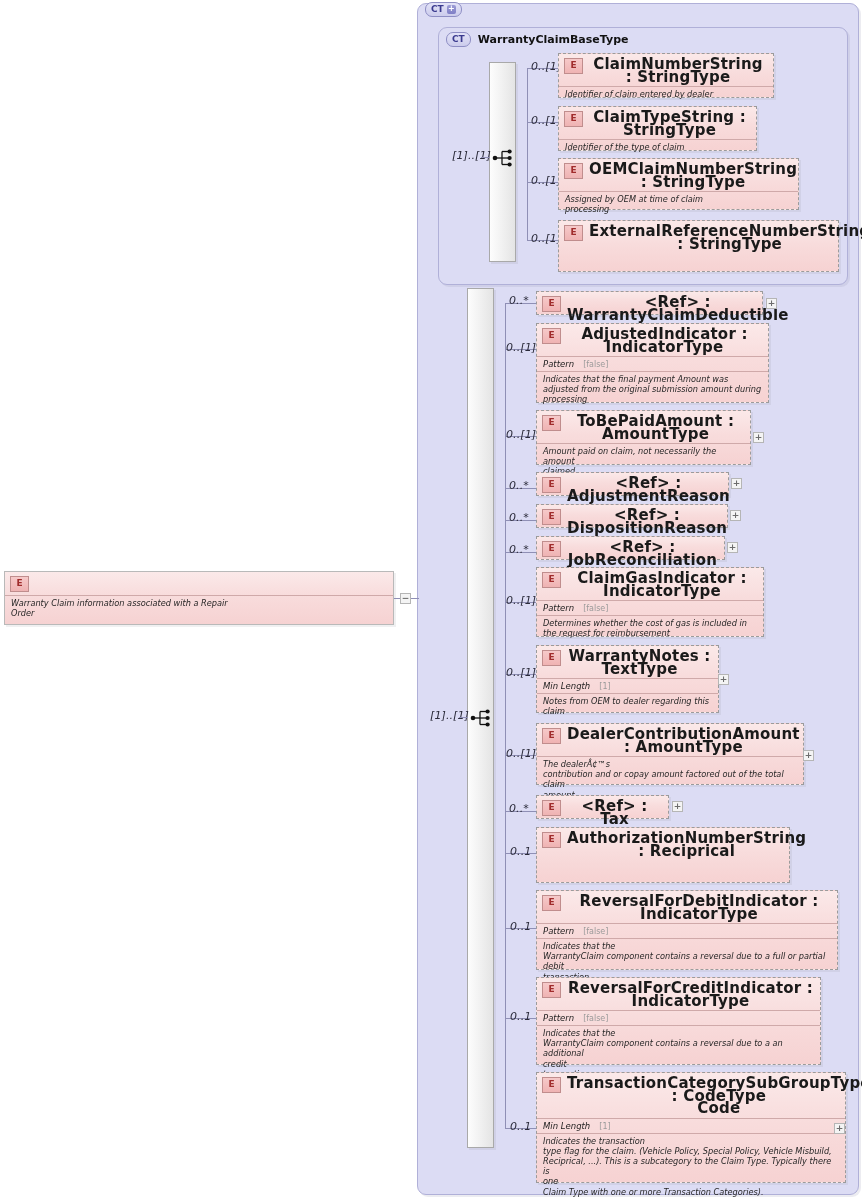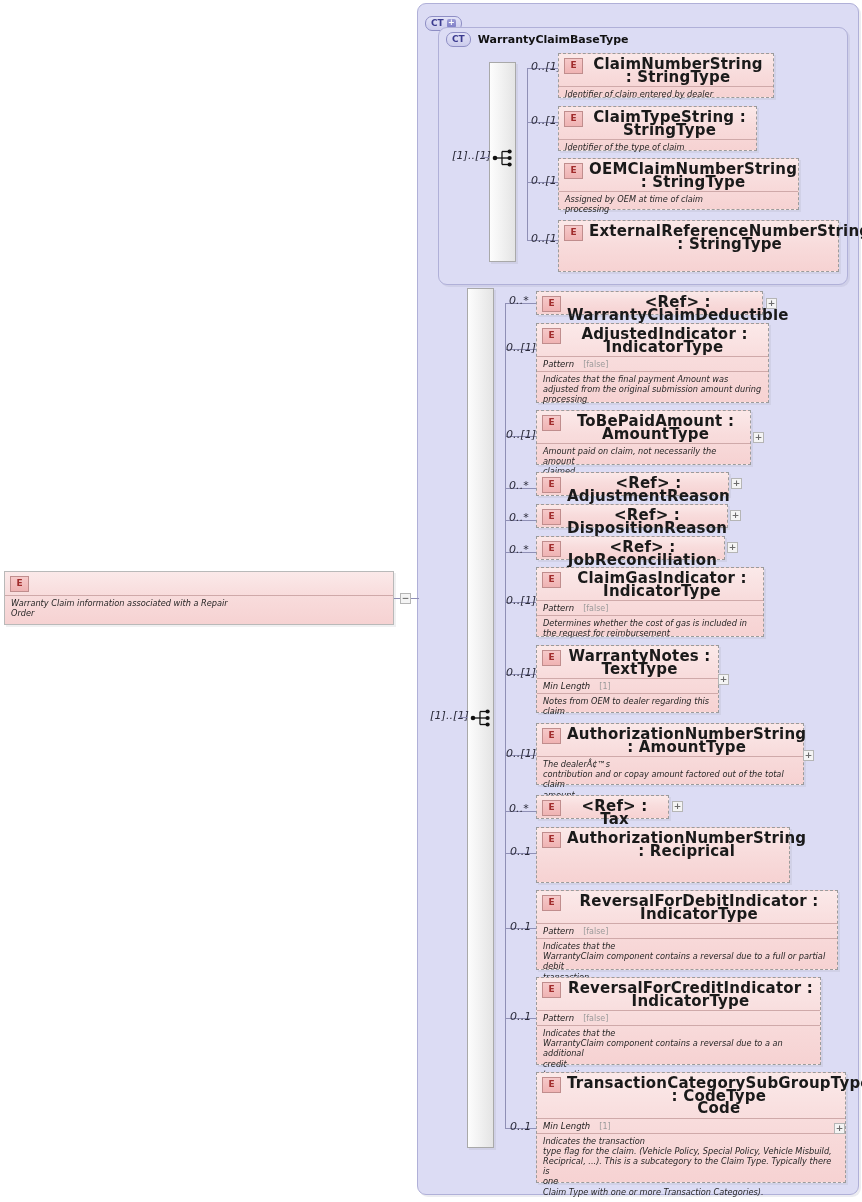--- a/index.html
+++ b/index.html
@@ -105,21 +105,21 @@
   }
   .stub{position:absolute;height:1px;background:#8f8fb5;}
 </style>
 </head>
 <body>
 
 <div id="canvas">
 
   <div class="ctbox" style="left:417px;top:3px;width:442px;height:1192px;"></div>
 
-  <div class="ctlabel" style="left:425px;top:16px;">
+  <div class="ctlabel" style="left:425px;top:2px;">
     <span class="cttag"><span>CT</span><span class="plus">+</span></span>
   </div>
 
   <div class="ctbox inner" style="left:438px;top:27px;width:410px;height:258px;"></div>
 
   <div class="ctlabel" style="left:446px;top:32px;">
     <span class="cttag"><span>CT</span></span>
     <span>WarrantyClaimBaseType</span>
   </div>
 
@@ -319,21 +319,21 @@
       <span class="fv">[1]</span>
     </div>
     <div class="doc">Notes from OEM to dealer regarding this
 claim</div>
   </div>
   <div class="plusbtn" style="left:718px;top:674px;">+</div>
 
   <div class="node ebox" style="left:536px;top:723px;width:268px;height:62px;">
     <div class="hdr">
       <span class="etag">E</span>
-      <span class="ename">AuthorizationNumberString : AmountType</span>
+      <span class="ename">DealerContributionAmount : AmountType</span>
     </div>
     <div class="doc">The dealerÂ¢™s
 contribution and or copay amount factored out of the total claim
 amount</div>
   </div>
   <div class="plusbtn" style="left:803px;top:750px;">+</div>
 
   <div class="node ebox" style="left:536px;top:795px;width:133px;height:24px;">
     <div class="hdr">
       <span class="etag">E</span>

